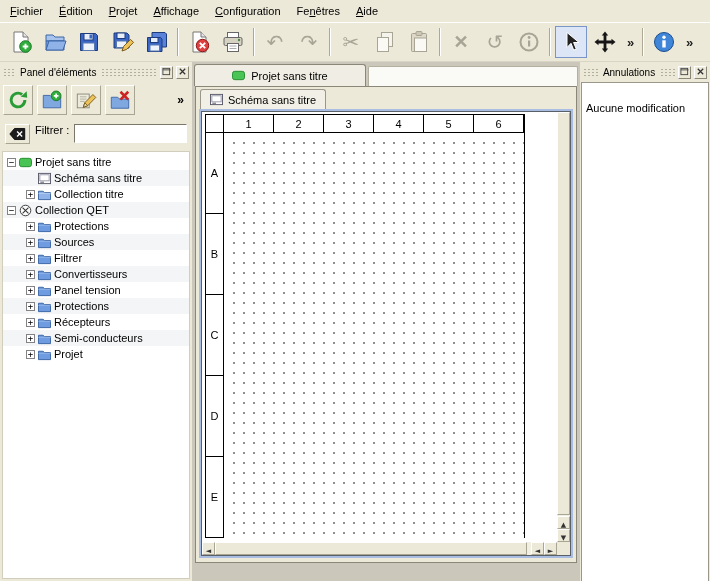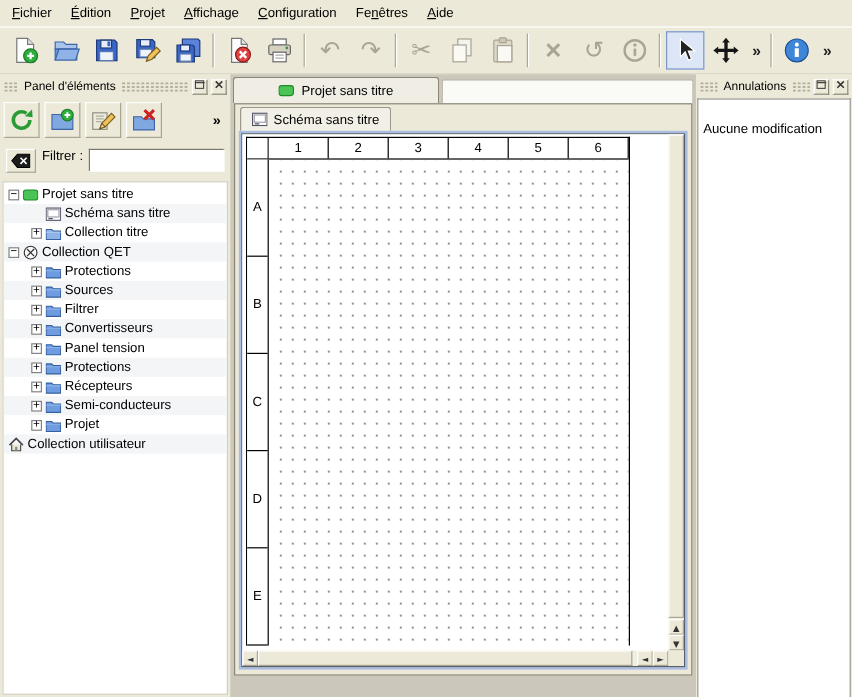--- a/index.html
+++ b/index.html
@@ -451,30 +451,20 @@
           <div class="tree-row">
             <span class="indent"></span>
             <span class="expander">+</span>
             <span class="tree-icon">
               <svg viewBox="0 0 14 14">
                 <path d="M0.5 3.5h5l1.5 1.5h6.5v7.5H0.5z" fill="#6f9ce0" stroke="#3560a0"></path>
                 <path d="M0.5 6h13" stroke="#8fb3e8"></path>
               </svg>
             </span>
             <span class="tree-label">Projet</span>
-          </div>
-          <div class="tree-row alt">
-            <span class="tree-icon">
-              <svg viewBox="0 0 14 14">
-                <path d="M1 7.5L7 1.5l6 6" fill="none" stroke="#444" stroke-width="1.4"></path>
-                <path d="M3 7v5.5h8V7" fill="#ece8d8" stroke="#444"></path>
-                <rect x="6" y="9" width="2" height="3.5" fill="#888"></rect>
-              </svg>
-            </span>
-            <span class="tree-label">Collection utilisateur</span>
           </div>
         </div>
     </div>
 
     <div class="workspace">
       <div class="mdi-tabbar">
         <div class="mdi-tab">
           <span>
               <svg viewBox="0 0 14 14">
                 <rect x="0.5" y="2.5" width="13" height="9" rx="2.5" fill="#4ac455" stroke="#1f8a2a"></rect>

